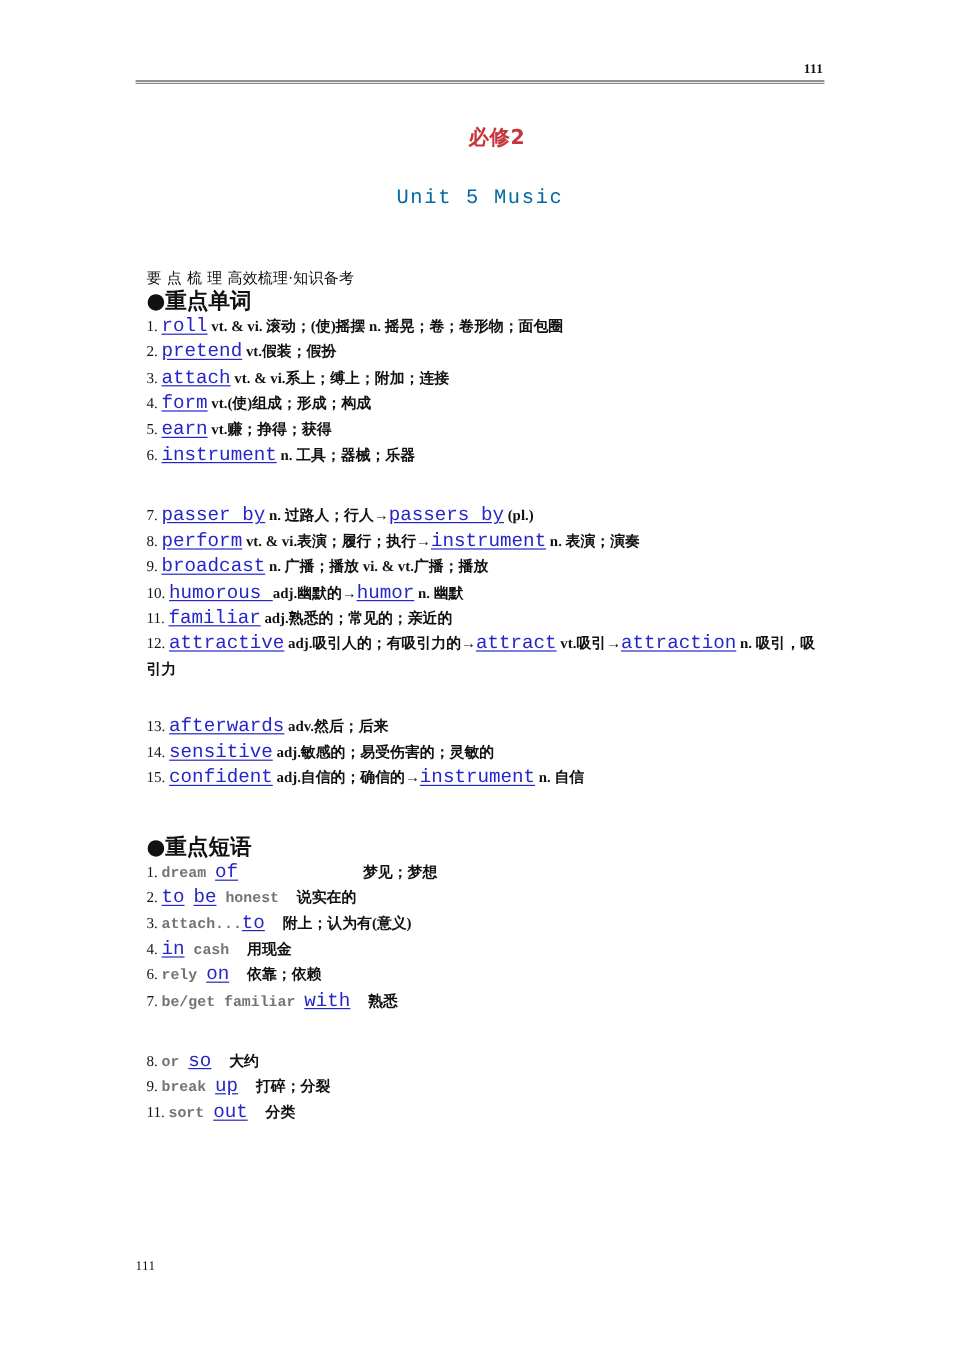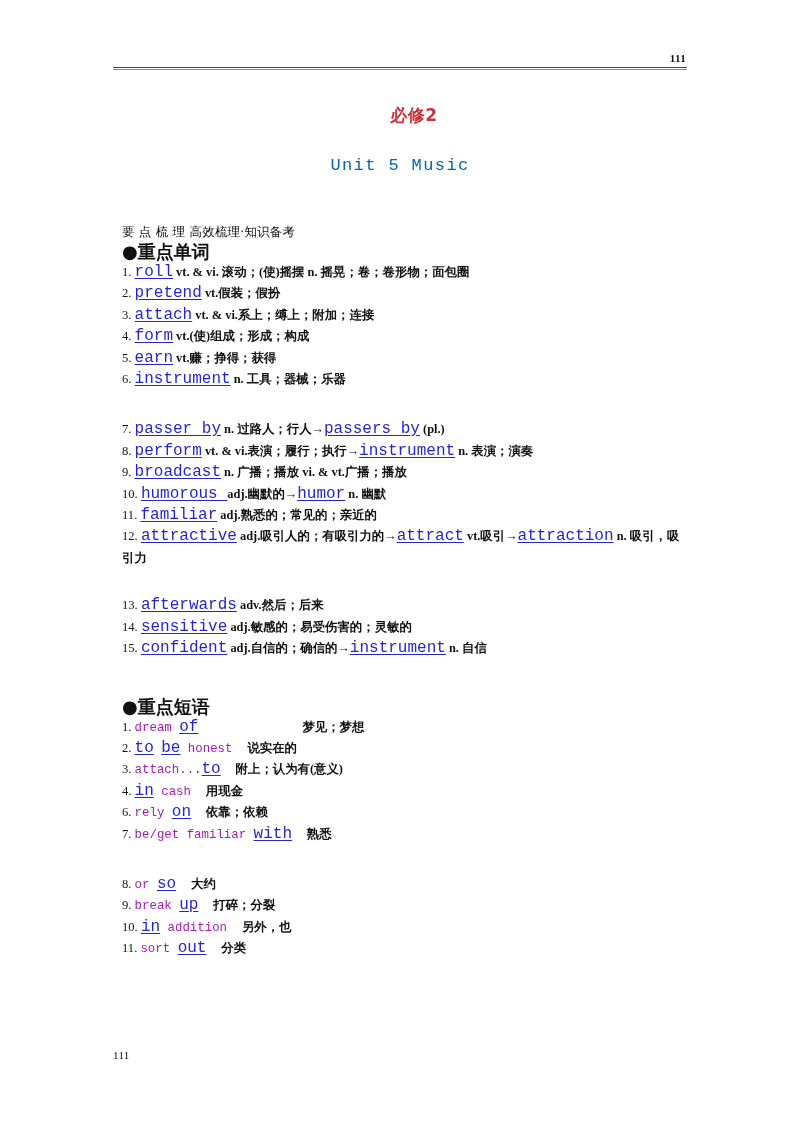--- a/index.html
+++ b/index.html
@@ -121,21 +121,22 @@
   }
   .cn {
     font-family: Liberation Serif, serif;
     font-size: 12.4px;
     font-weight: bold;
     color: #111;
   }
   .en {
     font-family: "Liberation Mono", "DejaVu Sans Mono", monospace;
     font-size: 12.4px;
-    color: #a21caf;
+    color: #737373;
+    font-weight: bold;
   }
   .kw {
     color: #2626c8;
     text-decoration: underline;
     text-underline-offset: 2px;
     font-family: "Liberation Mono", "DejaVu Sans Mono", monospace;
     font-size: 16px;
   }
   .gap-block { height: 29px; }
   .gap-block-sm { height: 26px; }
@@ -217,21 +218,20 @@
         <li class="entry"><span class="num">4. </span><span class="kw">in</span><span class="en"> cash</span><span class="en">&nbsp;&nbsp;</span><span class="cn">用现金</span></li>
         <li class="entry"><span class="num">6. </span><span class="en">rely </span><span class="kw">on</span><span class="en">&nbsp;&nbsp;</span><span class="cn">依靠；依赖</span></li>
         <li class="entry"><span class="num">7. </span><span class="en">be/get familiar </span><span class="kw">with</span><span class="en">&nbsp;&nbsp;</span><span class="cn">熟悉</span></li>
       </ol>
 
     <div class="gap-block"></div>
 
     <ol class="entry-list" id="phrases-block-2">
         <li class="entry"><span class="num">8. </span><span class="en">or </span><span class="kw">so</span><span class="en">&nbsp;&nbsp;</span><span class="cn">大约</span></li>
         <li class="entry"><span class="num">9. </span><span class="en">break </span><span class="kw">up</span><span class="en">&nbsp;&nbsp;</span><span class="cn">打碎；分裂</span></li>
-        <li class="entry"><span class="num">10. </span><span class="kw">in</span><span class="en"> addition</span><span class="en">&nbsp;&nbsp;</span><span class="cn">另外，也</span></li>
         <li class="entry"><span class="num">11. </span><span class="en">sort </span><span class="kw">out</span><span class="en">&nbsp;&nbsp;</span><span class="cn">分类</span></li>
       </ol>
 
   </div>
 
   <div class="footer">
     <div class="footer-number">111</div>
   </div>
 
 </div>

